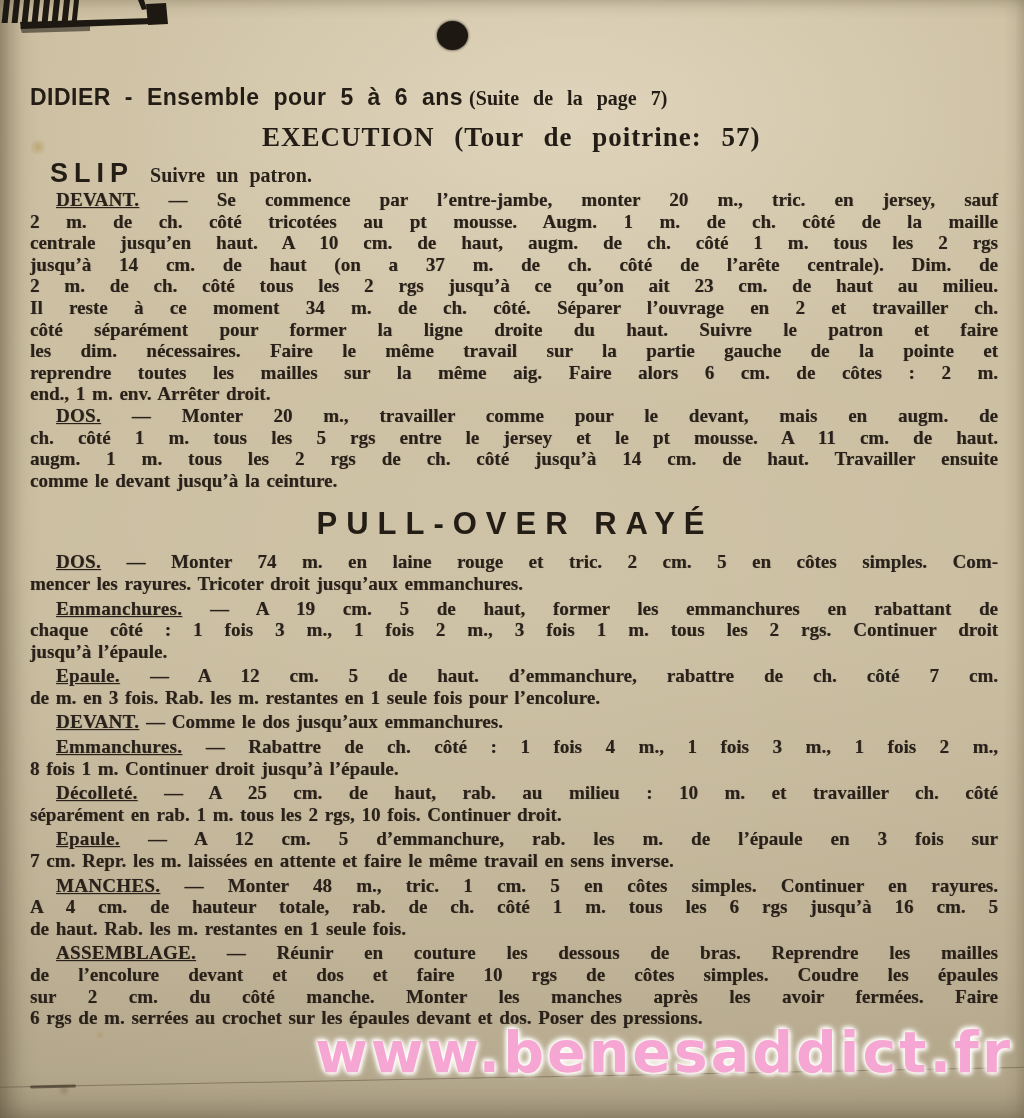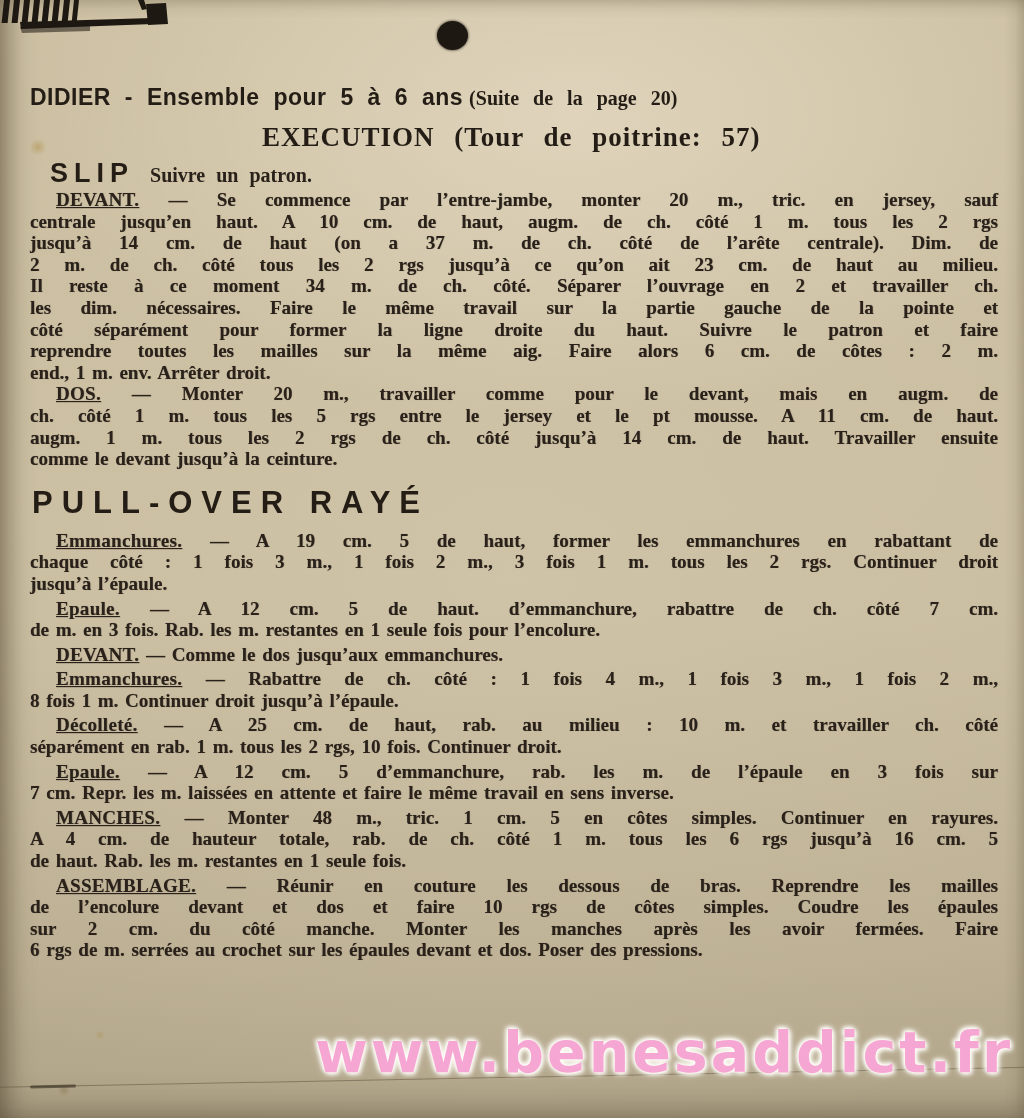--- a/index.html
+++ b/index.html
@@ -35,21 +35,21 @@
           letter-spacing:.5px;word-spacing:7px;color:#241d15;}
   .t-suite{font-family:"Liberation Serif",serif;font-weight:bold;font-size:20px;
            word-spacing:9px;margin-left:6px;color:#241d15;}
   .h-exec{margin:9px 0 0 232px;font-family:"Liberation Serif",serif;font-weight:bold;
           font-size:27px;letter-spacing:1px;word-spacing:12px;color:#241d15;}
   .slip-row{margin:5px 0 0 20px;white-space:nowrap;}
   .h-slip{font-family:"Liberation Sans",sans-serif;font-weight:bold;font-size:27px;
           letter-spacing:6px;color:#241d15;}
   .slip-intro{font-size:20px;font-weight:bold;margin-left:16px;word-spacing:6px;}
   .h-pull{margin:15px 0 9px 2px;font-family:"Liberation Sans",sans-serif;font-weight:bold;
-          font-size:31px;letter-spacing:9px;color:#241d15;}
+          font-size:31px;letter-spacing:9px;color:#241d15;text-align:center;}
 
   
   .para{margin:0;}
   .sec-pull .para{margin-top:3px;}
   .line{font:bold 19px/21.6px "Liberation Serif",serif;
         text-align:justify;text-align-last:justify;word-spacing:2px;
         color:#2a221a;text-shadow:.4px .4px .7px rgba(42,34,26,.45);}
   .line.first{text-indent:26px;}
   .line.last{text-align-last:left;}
   .lead{font-weight:bold;letter-spacing:.3px;text-decoration:underline;}
@@ -87,49 +87,54 @@
     <polygon points="20,22 152,18 153,24 21,29" fill="#1d1812"></polygon>
     <polygon points="20,27 90,24 90,31 22,33" fill="#1d1812" opacity="0.55"></polygon>
     <polygon points="146,4 166,3 168,24 148,25" fill="#1d1812"></polygon>
     <polygon points="138,0 144,0 147,9 142,10" fill="#1d1812"></polygon>
   </svg>
 
   <div class="dot"></div>
 
   <div class="content">
 
-    <h1 class="h-row1"><span class="t-main">DIDIER - Ensemble pour 5 à 6 ans</span><span class="t-suite">(Suite de la page 20)</span></h1>
+    <h1 class="h-row1"><span class="t-main">DIDIER - Ensemble pour 5 à 6 ans</span><span class="t-suite">(Suite de la page 7)</span></h1>
 
     <h2 class="h-exec">EXECUTION (Tour de poitrine: 57)</h2>
 
     <div class="slip-row"><span class="h-slip">SLIP</span><span class="slip-intro">Suivre un patron.</span></div>
 
     <section class="sec-slip">
         <div class="para">
           <div class="line first"><span class="lead">DEVANT.</span> — Se commence par l’entre-jambe, monter 20 m., tric. en jersey, sauf</div>
+          <div class="line">2 m. de ch. côté tricotées au pt mousse. Augm. 1 m. de ch. côté de la maille</div>
           <div class="line">centrale jusqu’en haut. A 10 cm. de haut, augm. de ch. côté 1 m. tous les 2 rgs</div>
           <div class="line">jusqu’à 14 cm. de haut (on a 37 m. de ch. côté de l’arête centrale). Dim. de</div>
           <div class="line">2 m. de ch. côté tous les 2 rgs jusqu’à ce qu’on ait 23 cm. de haut au milieu.</div>
           <div class="line">Il reste à ce moment 34 m. de ch. côté. Séparer l’ouvrage en 2 et travailler ch.</div>
+          <div class="line">côté séparément pour former la ligne droite du haut. Suivre le patron et faire</div>
           <div class="line">les dim. nécessaires. Faire le même travail sur la partie gauche de la pointe et</div>
-          <div class="line">côté séparément pour former la ligne droite du haut. Suivre le patron et faire</div>
           <div class="line">reprendre toutes les mailles sur la même aig. Faire alors 6 cm. de côtes : 2 m.</div>
           <div class="line last">end., 1 m. env. Arrêter droit.</div>
         </div>
         <div class="para">
           <div class="line first"><span class="lead">DOS.</span> — Monter 20 m., travailler comme pour le devant, mais en augm. de</div>
           <div class="line">ch. côté 1 m. tous les 5 rgs entre le jersey et le pt mousse. A 11 cm. de haut.</div>
           <div class="line">augm. 1 m. tous les 2 rgs de ch. côté jusqu’à 14 cm. de haut. Travailler ensuite</div>
           <div class="line last">comme le devant jusqu’à la ceinture.</div>
         </div>
       </section>
 
     <h2 class="h-pull">PULL-OVER RAYÉ</h2>
 
     <section class="sec-pull">
+        <div class="para">
+          <div class="line first"><span class="lead">DOS.</span> — Monter 74 m. en laine rouge et tric. 2 cm. 5 en côtes simples. Com-</div>
+          <div class="line last">mencer les rayures. Tricoter droit jusqu’aux emmanchures.</div>
+        </div>
         <div class="para">
           <div class="line first"><span class="lead">Emmanchures.</span> — A 19 cm. 5 de haut, former les emmanchures en rabattant de</div>
           <div class="line">chaque côté : 1 fois 3 m., 1 fois 2 m., 3 fois 1 m. tous les 2 rgs. Continuer droit</div>
           <div class="line last">jusqu’à l’épaule.</div>
         </div>
         <div class="para">
           <div class="line first"><span class="lead">Epaule.</span> — A 12 cm. 5 de haut. d’emmanchure, rabattre de ch. côté 7 cm.</div>
           <div class="line last">de m. en 3 fois. Rab. les m. restantes en 1 seule fois pour l’encolure.</div>
         </div>
         <div class="para">

